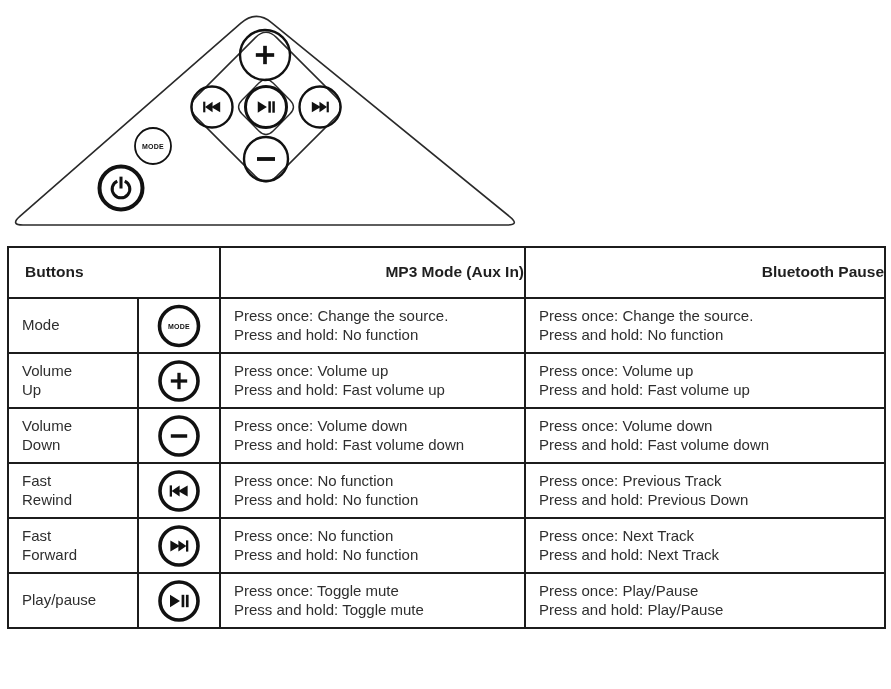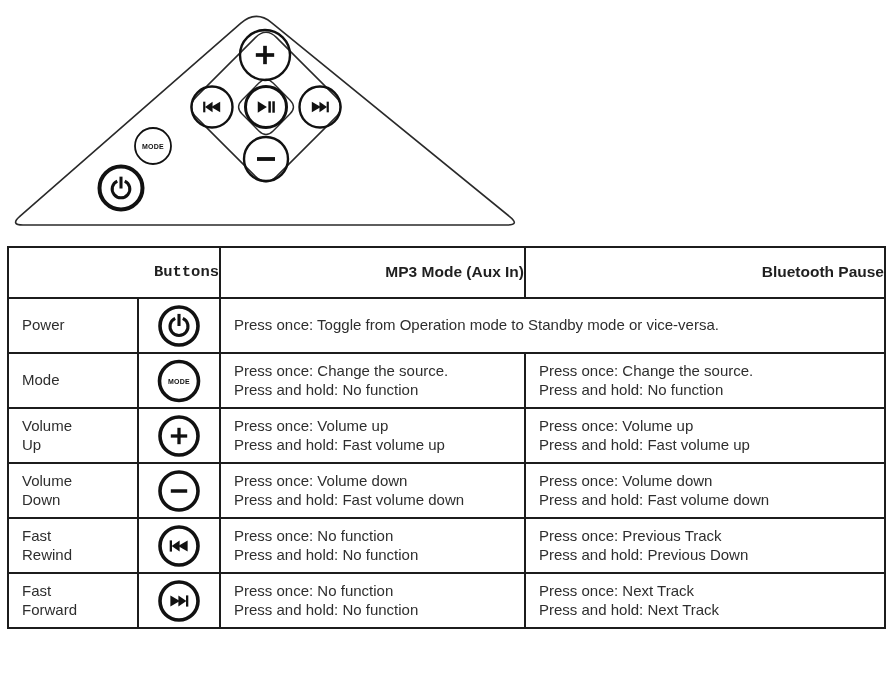--- a/index.html
+++ b/index.html
@@ -26,21 +26,21 @@
     line-height:18.5px;
     color:#2e2e2e;
   }
   .fn-table th{
     height:49px;
     font-size:15.5px;
     font-weight:bold;
     color:#1f1f1f;
     text-align:right;
   }
-  .fn-table th.c-buttons{text-align:right;padding-left:8px;font-family:Liberation Mono, monospace;}
+  .fn-table th.c-buttons{text-align:left;padding-left:16px;}
   .fn-table td{height:53px;}
   .pre{white-space:pre-line;}
   .icon-cell{text-align:center;padding:0 !important;}
   .icon-cell svg{display:block;margin:0 auto;}
   .stroke-ico{stroke:#111;fill:none;}
 </style>
 </head>
 <body>
 
 <div class="page">
@@ -134,30 +134,20 @@
     </colgroup>
     <thead>
       <tr>
         <th colspan="2" class="c-buttons">Buttons</th>
         <th>MP3 Mode (Aux In)</th>
         <th>Bluetooth Pause</th>
       </tr>
     </thead>
     <tbody>
       <tr>
-        <td class="pre">Power</td>
-        <td class="icon-cell">
-          <svg width="46" height="46" viewBox="-23 -23 46 46">
-            <circle r="19" fill="none" stroke="#111" stroke-width="3.6"></circle>
-              <use href="#i-power" transform="translate(0,0.5)"></use>
-          </svg>
-        </td>
-        <td colspan="2" class="pre">Press once: Toggle from Operation mode to Standby mode or vice-versa.</td>
-      </tr>
-      <tr>
         <td class="pre">Mode</td>
         <td class="icon-cell">
           <svg width="46" height="46" viewBox="-23 -23 46 46">
             <circle r="19.5" fill="none" stroke="#111" stroke-width="3.6"></circle>
               <use href="#i-mode"></use>
           </svg>
         </td>
         <td class="pre">Press once: Change the source.
 Press and hold: No function</td>
         <td class="pre">Press once: Change the source.
@@ -212,15 +202,28 @@
           <svg width="46" height="46" viewBox="-23 -23 46 46">
             <circle r="19" fill="none" stroke="#111" stroke-width="3.6"></circle>
               <use href="#i-ffw"></use>
           </svg>
         </td>
         <td class="pre">Press once: No function
 Press and hold: No function</td>
         <td class="pre">Press once: Next Track
 Press and hold: Next Track</td>
       </tr>
+      <tr>
+        <td class="pre">Play/pause</td>
+        <td class="icon-cell">
+          <svg width="46" height="46" viewBox="-23 -23 46 46">
+            <circle r="19" fill="none" stroke="#111" stroke-width="3.6"></circle>
+              <use href="#i-play"></use>
+          </svg>
+        </td>
+        <td class="pre">Press once: Toggle mute
+Press and hold: Toggle mute</td>
+        <td class="pre">Press once: Play/Pause
+Press and hold: Play/Pause</td>
+      </tr>
     </tbody>
   </table>
 </div>
 
 </body></html>

